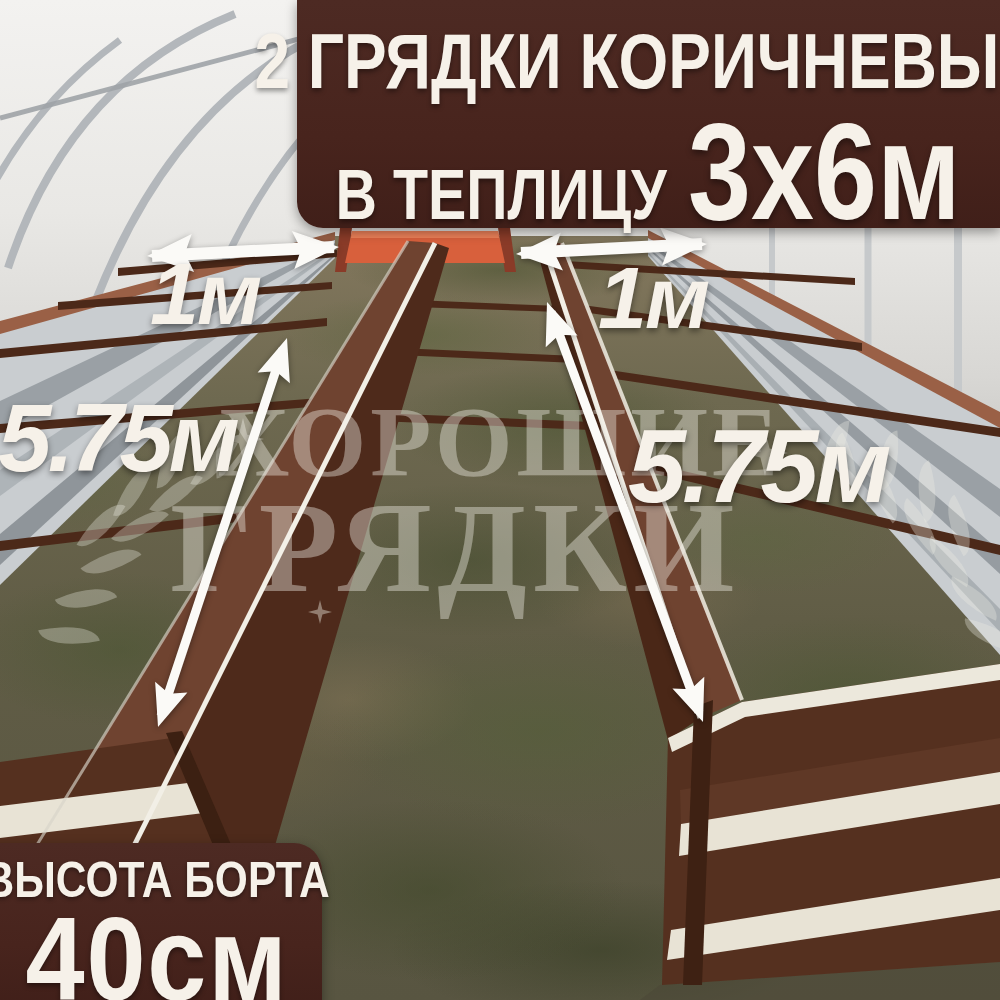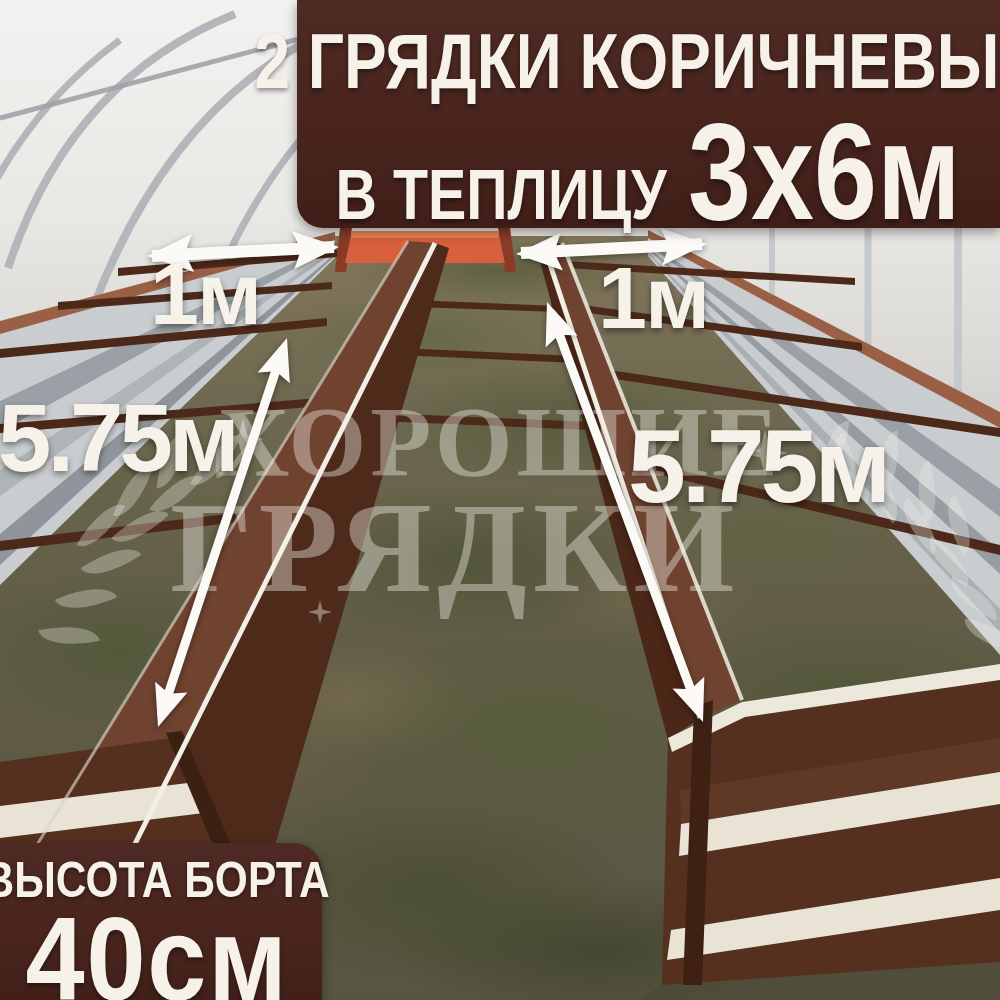--- a/index.html
+++ b/index.html
@@ -35,21 +35,21 @@
   .wm-text{position:absolute;color:var(--watermark-white,rgba(245,243,236,.4));
     font-family:"Liberation Serif","DejaVu Serif",serif;font-weight:700;white-space:nowrap;}
   .wm1{left:200px;top:392px;width:600px;font-size:100px;letter-spacing:4px;text-align:center;line-height:1;}
   .wm2{left:170px;top:482px;width:640px;font-size:130px;letter-spacing:6px;text-align:left;line-height:1;}
   .leaf{position:absolute;background:rgba(238,236,227,.33);border-radius:0 100% 0 100%;}
   .star{position:absolute;background:rgba(240,238,228,.42);
     clip-path:polygon(50% 0%,60% 40%,100% 50%,60% 60%,50% 100%,40% 60%,0% 50%,40% 40%);}
 
   
   .dim{position:absolute;color:var(--overlay-text,#f6f1e9);font-weight:700;line-height:1;
-       text-shadow:0 3px 6px rgba(0,0,0,.45);white-space:nowrap;letter-spacing:-2px;}
+       text-shadow:0 3px 6px rgba(0,0,0,.45);white-space:nowrap;letter-spacing:-2px;font-style:italic;}
   .dim-1m-left{left:150px;top:250px;font-size:88px;}
   .dim-1m-right{left:598px;top:254px;font-size:88px;}
   .dim-575-left{left:-2px;top:390px;font-size:96px;letter-spacing:-4px;}
   .dim-575-right{left:628px;top:414px;font-size:104px;letter-spacing:-4px;}
 
   
   .plate{position:absolute;background:linear-gradient(180deg,#4d2a23 0%,var(--overlay-bg,#48241d) 60%,#401f19 100%);
          color:var(--overlay-text,#f6f1e9);box-shadow:0 4px 12px rgba(0,0,0,.38);}
   .banner{left:297px;top:0;width:703px;height:228px;border-radius:0 0 0 26px;
           display:flex;flex-direction:column;align-items:center;padding-top:22px;box-sizing:border-box;}

